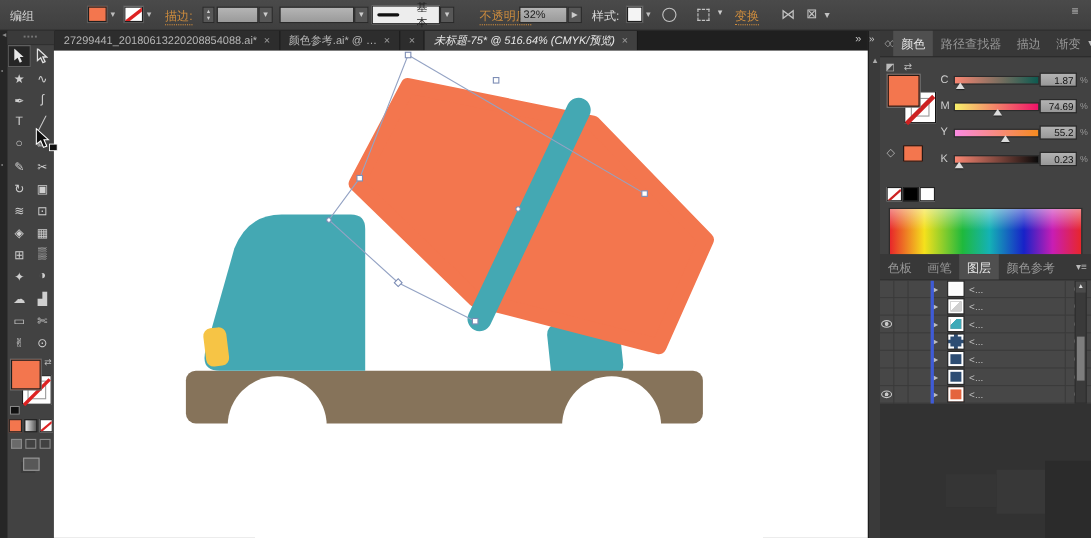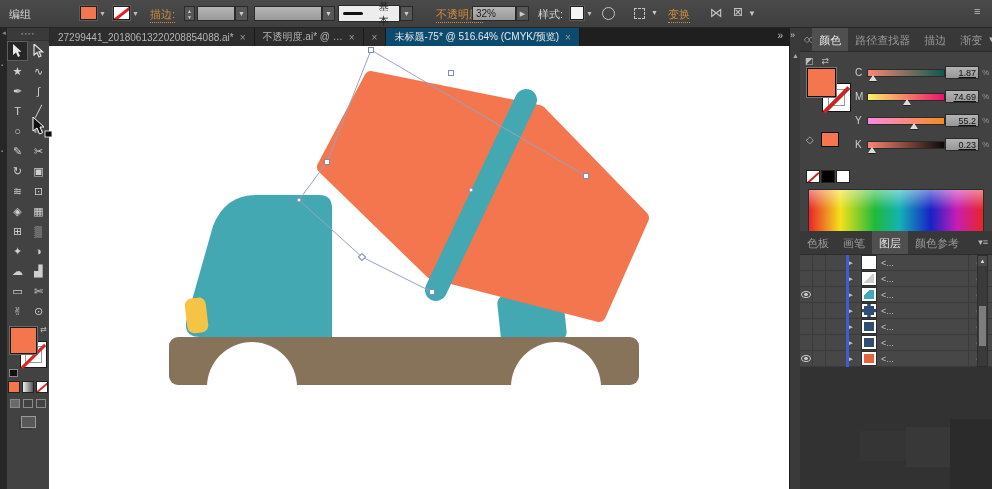--- a/index.html
+++ b/index.html
@@ -62,21 +62,21 @@
   .dm { width:10px; height:9px; border:1px solid #8a8a8a; }
   .dm.active { background:#6a6a6a; }
   .screen-mode { margin:8px auto 0; width:15px; height:12px; border:1px solid #9a9a9a; background:#585858;
     box-shadow:-3px 3px 0 -1px #3a3a3a; }
 
   
   .tabbar { position:absolute; left:50px; top:28px; width:739px; height:18px; background:#1f1f1f;
     display:flex; align-items:stretch; overflow:hidden; }
   .doc-tab { display:flex; align-items:center; gap:6px; padding:0 8px; font-size:10px; color:#b5b5b5;
     background:#2d2d2d; border-right:1px solid #191919; white-space:nowrap; }
-  .doc-tab.active { background:#0c4a6e; color:#e8e8e8; }
+  .doc-tab.active { background:#404040; color:#e8e8e8;font-style:italic; }
   .tab-close { color:#9a9a9a; font-size:10px; }
   .tab-overflow { margin-left:auto; color:#c5c5c5; font-size:10px; padding:2px 6px 0 0; }
 
   
   .canvas { position:absolute; left:49px; top:46px; width:740px; height:443px; background:#fff; }
   .art { position:absolute; left:0; top:0; }
 
   
   .cursor { position:absolute; left:32px; top:116px; z-index:60; }
 
@@ -108,21 +108,21 @@
   .ch-row { position:absolute; left:55px; width:134px; height:14px; }
   .ch-label { position:absolute; left:0; top:1px; font-size:10px; color:#cfcfcf; }
   .ch-track { position:absolute; left:12px; top:3px; width:78px; height:8px; border:1px solid #2b2b2b; }
   .ch-track.c { background:linear-gradient(90deg,#fa8672,#0c5a50); }
   .ch-track.m { background:linear-gradient(90deg,#f7f06a,#ef1168); }
   .ch-track.y { background:linear-gradient(90deg,#f98ae2,#f68b1f); }
   .ch-track.k { background:linear-gradient(90deg,#fa8672,#0a0a0a); }
   .ch-thumb { position:absolute; top:9px; width:0; height:0; border-left:4px solid transparent;
     border-right:4px solid transparent; border-bottom:6px solid #dcdcdc; filter:drop-shadow(0 1px 0 #222); }
   .ch-value { position:absolute; right:10px; top:0; width:34px; height:13px; background:linear-gradient(#b3b3b3,#989898);
-    border:1px solid #2a2a2a; font-size:9px; color:#111; text-align:right; padding:1px 2px 0 0;text-decoration:underline; }
+    border:1px solid #2a2a2a; font-size:9px; color:#111; text-align:right; padding:1px 2px 0 0; }
   .ch-pct { position:absolute; right:0; top:2px; color:#9a9a9a; font-size:8px; }
   .mini-swatches { position:absolute; left:6px; top:118px; display:flex; gap:1px; }
   .msw { width:14px; height:13px; border:1px solid #222; }
   .msw.none { background:#fff; position:relative; overflow:hidden; }
   .msw.none:before { content:""; position:absolute; left:-2px; right:-2px; top:50%; height:2px; background:#c22; transform:rotate(-42deg); }
   .msw.black { background:#000; }
   .msw.white { background:#fff; }
   .spectrum { position:absolute; left:8px; top:137px; width:176px; height:66px; border:1px solid #2b2b2b;
     background:linear-gradient(to bottom, rgba(255,255,255,.45), rgba(255,255,255,0) 30%, rgba(0,0,0,0) 65%, rgba(0,0,0,.55)),
       linear-gradient(90deg,#e8262a,#f5e11c 18%,#1fb93c 38%,#14b2b5 52%,#1722c8 70%,#c81db4 85%,#e8262a); }
@@ -317,21 +317,21 @@
     </div>
     <div class="screen-mode"></div>
   </div>
 
   <div class="tabbar">
     <div class="doc-tab">
       <span>27299441_20180613220208854088.ai*</span>
       <span class="tab-close">×</span>
     </div>
     <div class="doc-tab">
-      <span>不透明度.ai* @ …</span>
+      <span>颜色参考.ai* @ …</span>
       <span class="tab-close">×</span>
     </div>
     <div class="doc-tab">
       <span class="tab-close">×</span>
     </div>
     <div class="doc-tab active">
       <span>未标题-75* @ 516.64% (CMYK/预览)</span>
       <span class="tab-close">×</span>
     </div>
     <span class="tab-overflow">»</span>

